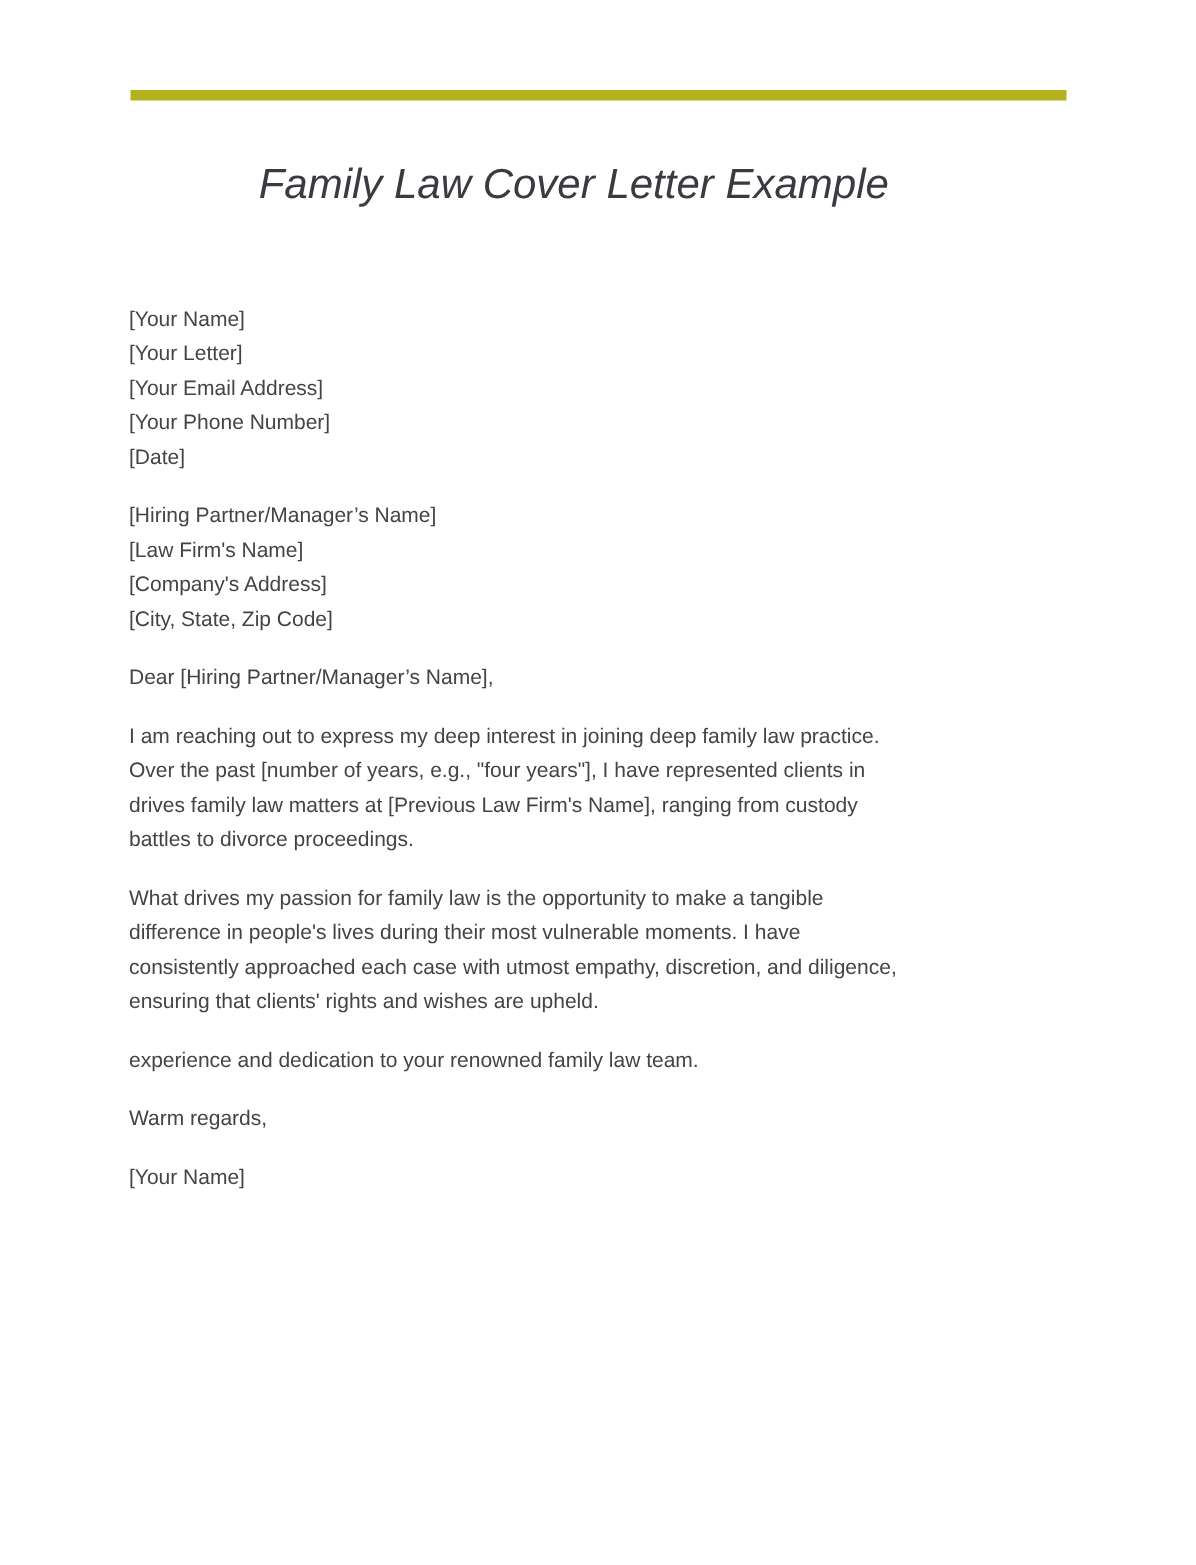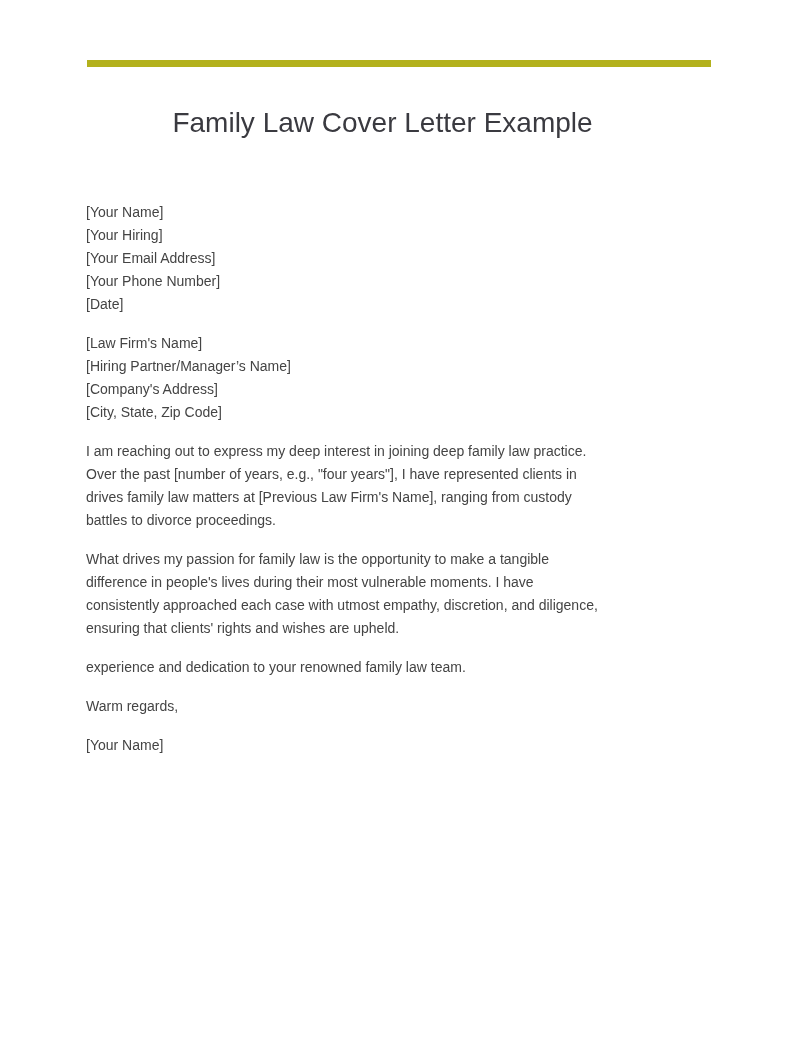--- a/index.html
+++ b/index.html
@@ -1,47 +1,48 @@
 <!DOCTYPE html>
 <html><head>
   <meta charset="utf-8">
   <style>
     html, body { margin: 0; padding: 0; background: #ffffff; }
     body { width: 797px; height: 1043px; position: relative; overflow: hidden;
            font-family: "Liberation Sans", sans-serif; color: #444444; }
     .topbar { position: absolute; left: 87px; top: 60px; width: 624px; height: 7px; background: #b3b11d; }
     .title { position: absolute; left: 0; width: 765px; top: 104px; text-align: center;
-             font-size: 28px; color: #3a3a40; font-weight: normal; margin: 0; line-height: 38px; }
+             font-size: 28px; color: #3a3a40; font-weight: normal; margin: 0; line-height: 38px; font-style: italic; }
     .body { position: absolute; left: 86px; top: 201px; width: 600px; font-size: 14px; line-height: 23px; }
     .block { margin: 0 0 16px 0; }
     .line { display: block; white-space: nowrap; }
     p { margin: 0 0 16px 0; }
   </style>
 </head>
 <body>
 
 <div class="topbar"></div>
 <h1 class="title">Family Law Cover Letter Example</h1>
 
 <div class="body">
   <div class="block">
     <span class="line">[Your Name]</span>
-    <span class="line">[Your Hiring]</span>
+    <span class="line">[Your Letter]</span>
     <span class="line">[Your Email Address]</span>
     <span class="line">[Your Phone Number]</span>
     <span class="line">[Date]</span>
   </div>
 
   <div class="block">
+    <span class="line">[Hiring Partner/Manager’s Name]</span>
     <span class="line">[Law Firm's Name]</span>
-    <span class="line">[Hiring Partner/Manager’s Name]</span>
     <span class="line">[Company's Address]</span>
     <span class="line">[City, State, Zip Code]</span>
   </div>
 
+  <p>Dear [Hiring Partner/Manager’s Name],</p>
 
   <p>
     <span class="line">I am reaching out to express my deep interest in joining deep family law practice.</span>
     <span class="line">Over the past [number of years, e.g., "four years"], I have represented clients in</span>
     <span class="line">drives family law matters at [Previous Law Firm's Name], ranging from custody</span>
     <span class="line">battles to divorce proceedings.</span>
   </p>
 
   <p>
     <span class="line">What drives my passion for family law is the opportunity to make a tangible</span>

